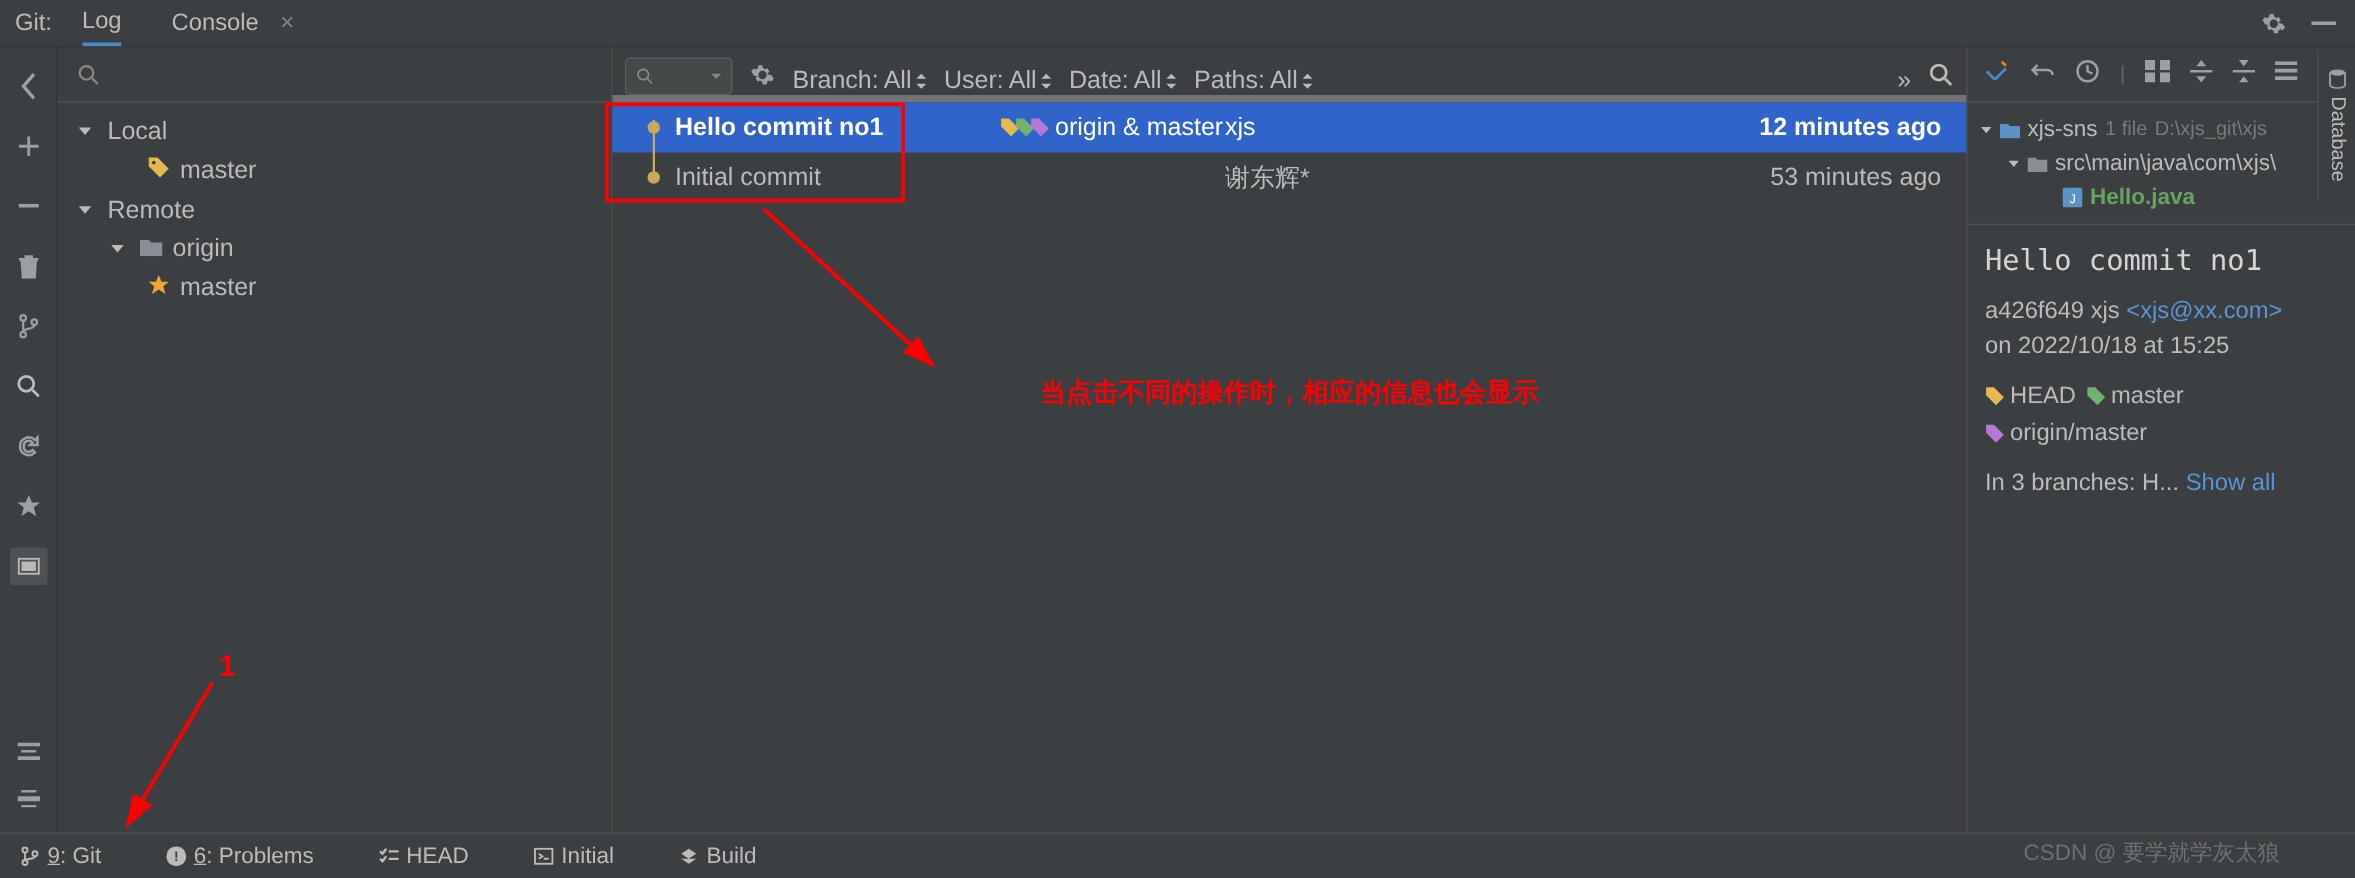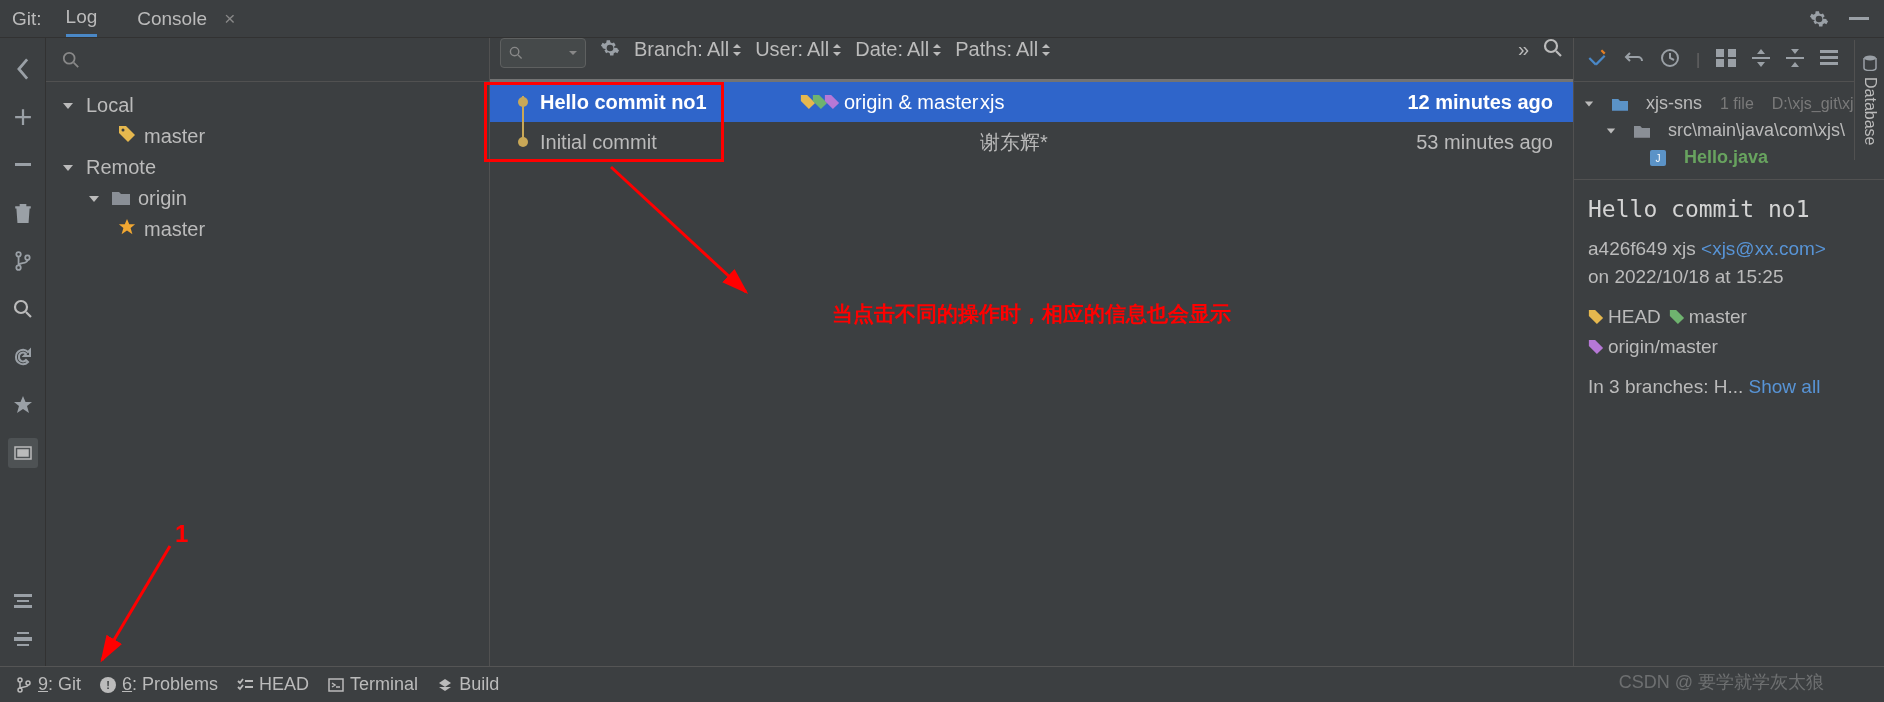--- a/index.html
+++ b/index.html
@@ -27,21 +27,21 @@
 .branches .tree-node { display: flex; align-items: flex-start; padding: 4px 16px; cursor: pointer; }
 .branches .tree-node.indent1 { padding-left: 42px; }
 .branches .tree-node.indent2 { padding-left: 72px; }
 .branches .chevron { width: 16px; margin-right: 8px; }
 .branches .folder-icon { margin-right: 8px; color: #8a8f96; }
 .branches .tag-icon { margin-right: 8px; }
 .branches .star-icon { margin-right: 8px; color: #f0a732; }
 
 
 .commit-log { flex: 1; background: #3c3f41; display: flex; flex-direction: column; border-right: 1px solid #515151; position: relative; }
-.log-toolbar { height: 44px; display: flex; align-items: flex-start; gap: 14px; padding: 0 10px; border-bottom: 3px solid #737373; font-size: 20px; }
+.log-toolbar { height: 44px; display: flex; align-items: flex-end; gap: 14px; padding: 0 10px; border-bottom: 6px solid #737373; font-size: 20px; }
 .log-toolbar .search-box { background: #45494a; border: 1px solid #5e6060; border-radius: 4px; height: 30px; width: 86px; display: flex; align-items: center; padding: 0 8px; }
 .log-toolbar .filter { color: #bbbbbb; cursor: pointer; display: flex; align-items: center; gap: 4px; }
 .log-toolbar .spacer { flex: 1; }
 .commit-list { position: relative; }
 .commit-row { display: flex; align-items: center; height: 40px; padding: 0 4px 0 28px; font-size: 20px; position: relative; }
 .commit-row.selected { background: #2f65ca; color: #ffffff; }
 .commit-row .graph-dot { width: 10px; height: 10px; background: #c9a857; border-radius: 50%; margin-right: 12px; flex-shrink: 0; }
 .commit-row .msg { flex: 0 0 260px; font-weight: bold; overflow: hidden; text-overflow: ellipsis; white-space: nowrap; }
 .commit-row:not(.selected) .msg { font-weight: normal; color: #bbbbbb; }
 .commit-row .refs { flex: 0 0 180px; display: flex; align-items: center; gap: 4px; }
@@ -50,41 +50,41 @@
 .commit-row.selected .date { font-weight: bold; }
 .red-box { position: absolute; border: 3px solid #ff0000; pointer-events: none; }
 .annotation { position: absolute; color: #ff0000; font-weight: bold; font-size: 21px; left: 50%; transform: translateX(-50%); }
 .arrow-svg { position: absolute; pointer-events: none; }
 
 
 .details { width: 310px; background: #3c3f41; display: flex; flex-direction: column; }
 .details-toolbar { height: 44px; display: flex; align-items: center; gap: 16px; padding: 0 12px; border-bottom: 1px solid #515151; }
 .details-toolbar .icon { color: #9aa0a6; cursor: pointer; }
 .file-tree { padding: 8px 0; font-size: 18px; }
-.file-tree .row { display: flex; align-items: center; padding: 3px 10px; gap: 18px; }
+.file-tree .row { display: flex; align-items: center; padding: 3px 10px; gap: 6px; }
 .file-tree .row.indent1 { padding-left: 32px; }
 .file-tree .row.indent2 { padding-left: 76px; }
 .file-tree .proj { color: #bbbbbb; }
 .file-tree .meta { color: #7a7a7a; font-size: 16px; }
 .file-tree .java { color: #68a35f; font-weight: bold; }
 .commit-details { padding: 16px 14px; font-size: 19px; border-top: 1px solid #515151; }
 .commit-details .title { font-family: "Consolas", monospace; font-size: 23px; color: #d4d4d4; margin-bottom: 16px; }
 .commit-details .hash-line { margin-bottom: 6px; }
 .commit-details .email { color: #5894d6; }
 .commit-details .date-line { margin-bottom: 18px; }
 .commit-details .ref-tags { display: flex; flex-wrap: wrap; gap: 8px; margin-bottom: 18px; }
 .commit-details .ref-tag { display: flex; align-items: center; gap: 4px; }
 .commit-details .branches-line { }
 .commit-details .link { color: #5894d6; cursor: pointer; margin-top: 14px; }
 
 
 .right-tab { position: absolute; right: 0; top: 40px; width: 30px; height: 120px; background: #3c3f41; border-left: 1px solid #515151; writing-mode: vertical-rl; text-orientation: mixed; display: flex; align-items: center; justify-content: center; font-size: 16px; color: #bbbbbb; cursor: pointer; }
 
 
-.status-bar { height: 36px; background: #3c3f41; border-top: 1px solid #555; display: flex; align-items: center; gap: 19px; padding: 0 16px; font-size: 18px; position: relative; }
+.status-bar { height: 36px; background: #3c3f41; border-top: 1px solid #555; display: flex; align-items: center; gap: 52px; padding: 0 16px; font-size: 18px; position: relative; }
 .status-item { display: flex; align-items: center; gap: 6px; cursor: pointer; color: #bbbbbb; }
 .status-item u { text-decoration: underline; }
 .watermark { position: absolute; right: 60px; bottom: 8px; color: rgba(200,200,200,0.35); font-size: 18px; }
 .red-num { position: absolute; color: #ff0000; font-weight: bold; font-size: 24px; }
 
 svg { flex-shrink: 0; }
 </style>
 </head>
 <body>
 
@@ -431,21 +431,21 @@
       <svg width="16" height="14" viewBox="0 0 16 14" fill="none" stroke="#bbbbbb" stroke-width="1.8">
           <path d="M1 3l2 2 3-4M8 3h8M1 9l2 2 3-4M8 9h8"></path>
         </svg>
       <span>HEAD</span>
     </span>
     <span class="status-item">
       <svg width="16" height="14" viewBox="0 0 16 14" fill="none" stroke="#bbbbbb" stroke-width="1.5">
           <rect x="1" y="1" width="14" height="12"></rect>
           <path d="M4 5l3 2-3 2M8 9h4"></path>
         </svg>
-      <span>Terminal</span>
+      <span>Initial</span>
     </span>
     <span class="status-item">
       <svg width="16" height="16" viewBox="0 0 16 16" fill="#bbbbbb">
           <path d="M2 6l6-4 6 4-6 4zM2 10l6 4 6-4"></path>
         </svg>
       <span>Build</span>
     </span>
     <span class="watermark">CSDN @ 要学就学灰太狼</span>
   </div>
 </div>

